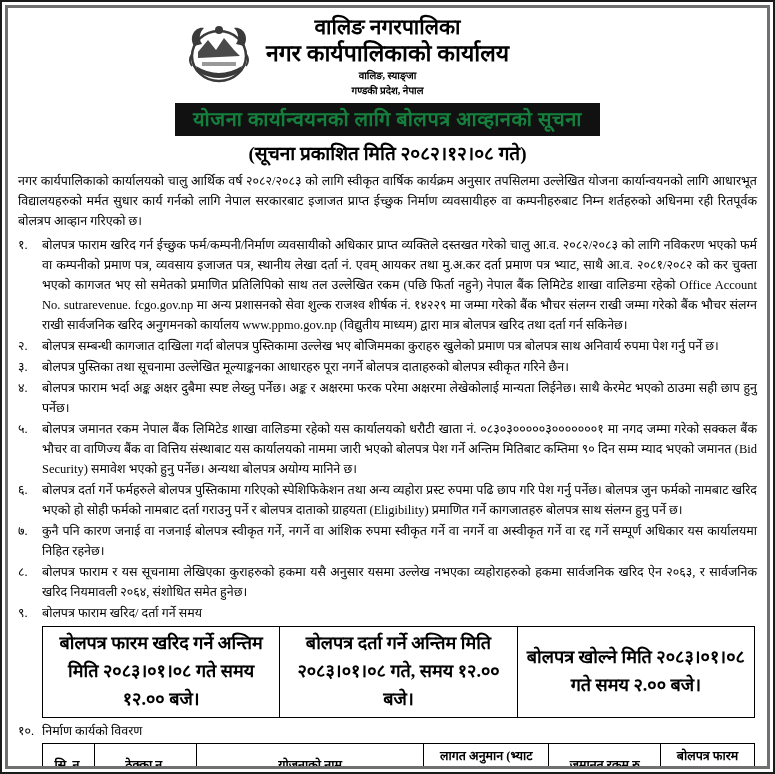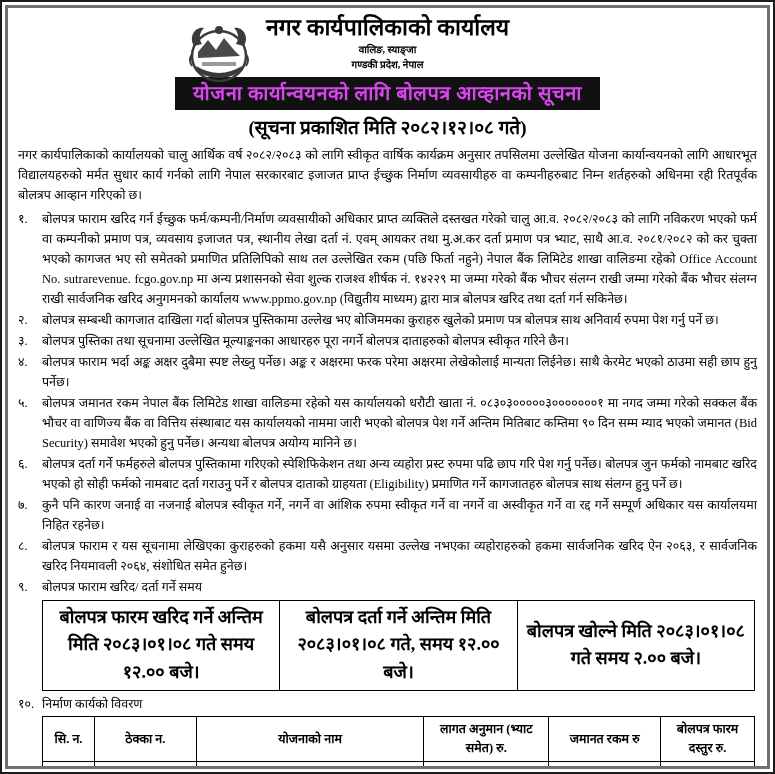--- a/index.html
+++ b/index.html
@@ -27,21 +27,21 @@
     position: absolute; left: 160px; top: 4px;
     width: 82px; height: 76px;
   }
   .org-name   { font-size: 21px; font-weight: bold; line-height: 1.25; }
   .office-name{ font-size: 23px; font-weight: bold; line-height: 1.2; }
   .addr       { font-size: 10px; font-weight: bold; line-height: 1.5; }
 
   .banner-wrap { text-align: center; margin-top: 5px; }
   .banner {
     display: inline-block;
-    background: #111111; color: #d946ef;
+    background: #111111; color: #15803d;
     font-size: 20px; font-weight: bold;
     padding: 2px 18px 4px 18px;
     letter-spacing: 0.5px;
   }
   .pub-date { text-align: center; font-size: 19px; font-weight: bold; margin-top: 4px; }
 
   
   .intro {
     font-size: 12.5px; line-height: 1.6;
     text-align: justify; margin-top: 5px;
@@ -98,20 +98,21 @@
         <ellipse cx="41" cy="38" rx="27" ry="25" fill="none" stroke="#3a3a3a" stroke-width="2.5"></ellipse>
         <path d="M18 48 Q41 62 64 48 L62 54 Q41 66 20 54 Z" fill="#3a3a3a"></path>
         <path d="M20 34 L30 22 L38 32 L46 20 L56 32 L62 38 L20 40 Z" fill="#4a4a4a"></path>
         <path d="M16 28 C10 18 18 8 26 10 C22 14 20 20 24 26 Z" fill="#3a3a3a"></path>
         <path d="M66 28 C72 18 64 8 56 10 C60 14 62 20 58 26 Z" fill="#3a3a3a"></path>
         <circle cx="41" cy="12" r="4" fill="#3a3a3a"></circle>
         <path d="M14 36 q-4 6 0 12" stroke="#3a3a3a" stroke-width="2" fill="none"></path>
         <path d="M68 36 q4 6 0 12" stroke="#3a3a3a" stroke-width="2" fill="none"></path>
         <path d="M24 44 h34 v4 h-34 z" fill="#555555" opacity="0.6"></path>
       </svg>
+      <div class="org-name">वालिङ नगरपालिका</div>
       <div class="office-name">नगर कार्यपालिकाको कार्यालय</div>
       <div class="addr">वालिङ, स्याङ्जा</div>
       <div class="addr">गण्डकी प्रदेश, नेपाल</div>
     </div>
 
     <div class="banner-wrap">
       <div class="banner">योजना कार्यान्वयनको लागि बोलपत्र आव्हानको सूचना</div>
     </div>
     <div class="pub-date">(सूचना प्रकाशित मिति २०८२।१२।०८ गते)</div>
 

